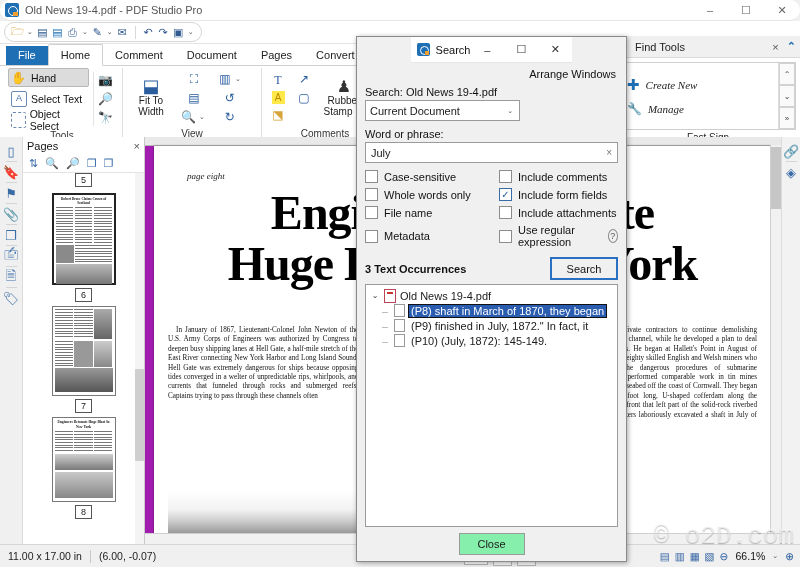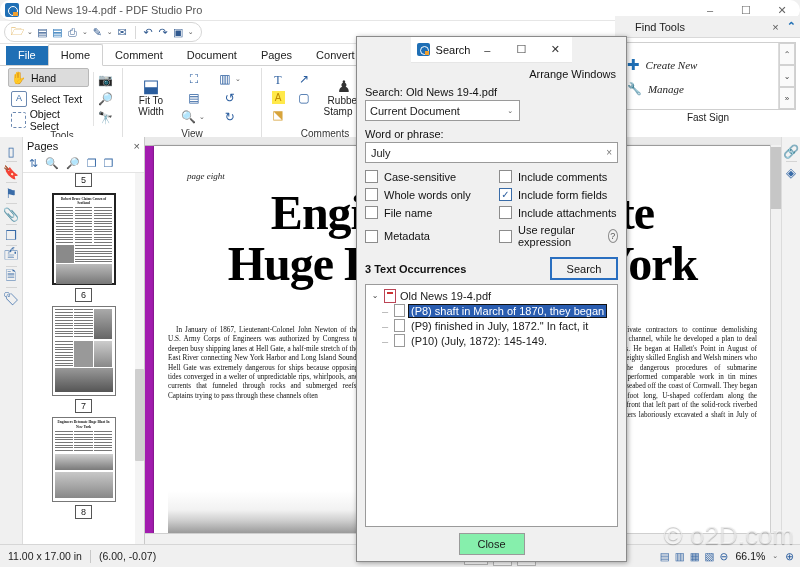--- a/index.html
+++ b/index.html
@@ -39,21 +39,21 @@
   .rgroup-body{flex:1;display:flex;align-items:center;}
   .rgroup-label{height:13px;line-height:13px;text-align:center;font-size:10px;color:#333;}
   .bigbtn{display:flex;flex-direction:column;align-items:center;justify-content:center;width:48px;font-size:10px;line-height:11px;color:#222;}
   .tool-row{display:flex;align-items:center;gap:4px;height:17px;padding:1px 3px;font-size:10.5px;color:#111;}
   .tool-row.sel{background:#dcdcdc;border:1px solid #b8b8b8;border-radius:2px;padding:0 2px;}
   .icon-sq{width:14px;height:14px;border:1px solid #6b88b0;border-radius:2px;display:inline-block;}
   .icol{display:flex;flex-direction:column;gap:3px;align-items:center;justify-content:center;padding:0 4px;}
   .i16{width:16px;height:16px;display:flex;align-items:center;justify-content:center;color:#2a5d9e;font-size:12px;}
 
   
-  .rightpanel{position:absolute;right:0;top:16px;width:185px;}
+  .rightpanel{position:absolute;right:0;top:36px;width:185px;}
   .findtools{height:21px;background:#f0f0f0;display:flex;align-items:center;justify-content:flex-end;gap:8px;padding-right:4px;font-size:11px;color:#222;border-bottom:1px solid #d9d9d9;}
   .ft-label{margin-right:auto;padding-left:20px;}
   .fastsign{background:#fff;border-left:1px solid #d9d9d9;height:94px;padding:4px;box-sizing:border-box;}
   .fs-box{border:1px solid #cfcfcf;height:68px;display:flex;box-sizing:border-box;}
   .fs-items{flex:1;display:flex;flex-direction:column;justify-content:center;gap:8px;padding-left:6px;}
   .fs-item{display:flex;align-items:center;gap:6px;font-family:"Liberation Serif",serif;font-style:italic;font-size:11px;color:#222;}
   .fs-scroll{width:16px;border-left:1px solid #dcdcdc;display:flex;flex-direction:column;}
   .fs-sb{flex:1;border:1px solid #d2d2d2;background:#fafafa;display:flex;align-items:center;justify-content:center;font-size:8px;color:#444;}
   .fs-label{text-align:center;font-size:10px;margin-top:2px;color:#222;}
 
@@ -137,21 +137,21 @@
   .pdf-ico:after{content:"";position:absolute;left:1.5px;top:2px;width:6px;height:2px;background:#c33;}
   .doc-ico{width:9px;height:11px;border:1px solid #999;background:#fff;flex:none;}
   .tchild{display:flex;align-items:center;gap:4px;height:15px;padding-left:12px;}
   .tchild .hyphen{width:8px;color:#aaa;}
   .tchild .lbl-t{padding:0 2px;}
   .tchild.sel .lbl-t{background:#2a5db0;color:#fff;outline:1px solid #111;}
   .dlg-foot{display:flex;justify-content:center;padding-bottom:6px;}
   .close-btn{width:64px;height:20px;border:1px solid #9a9a9a;background:#86efac;display:flex;align-items:center;justify-content:center;font-size:11px;}
 
   
-  .wm{position:absolute;right:6px;bottom:16px;font-family:Liberation Sans, sans-serif;font-size:26px;color:rgba(255,255,255,.62);letter-spacing:0;text-shadow:0 1px 1px rgba(0,0,0,.25);pointer-events:none;}
+  .wm{position:absolute;right:6px;bottom:16px;font-family:Liberation Mono, monospace;font-size:26px;color:rgba(255,255,255,.62);letter-spacing:0;text-shadow:0 1px 1px rgba(0,0,0,.25);pointer-events:none;}
 </style>
 </head>
 <body>
 
 <div class="app">
 
   <div class="titlebar">
     <div class="app-logo"></div>
     <span class="title-text">Old News 19-4.pdf - PDF Studio Pro</span>
     <div class="win-btns">

